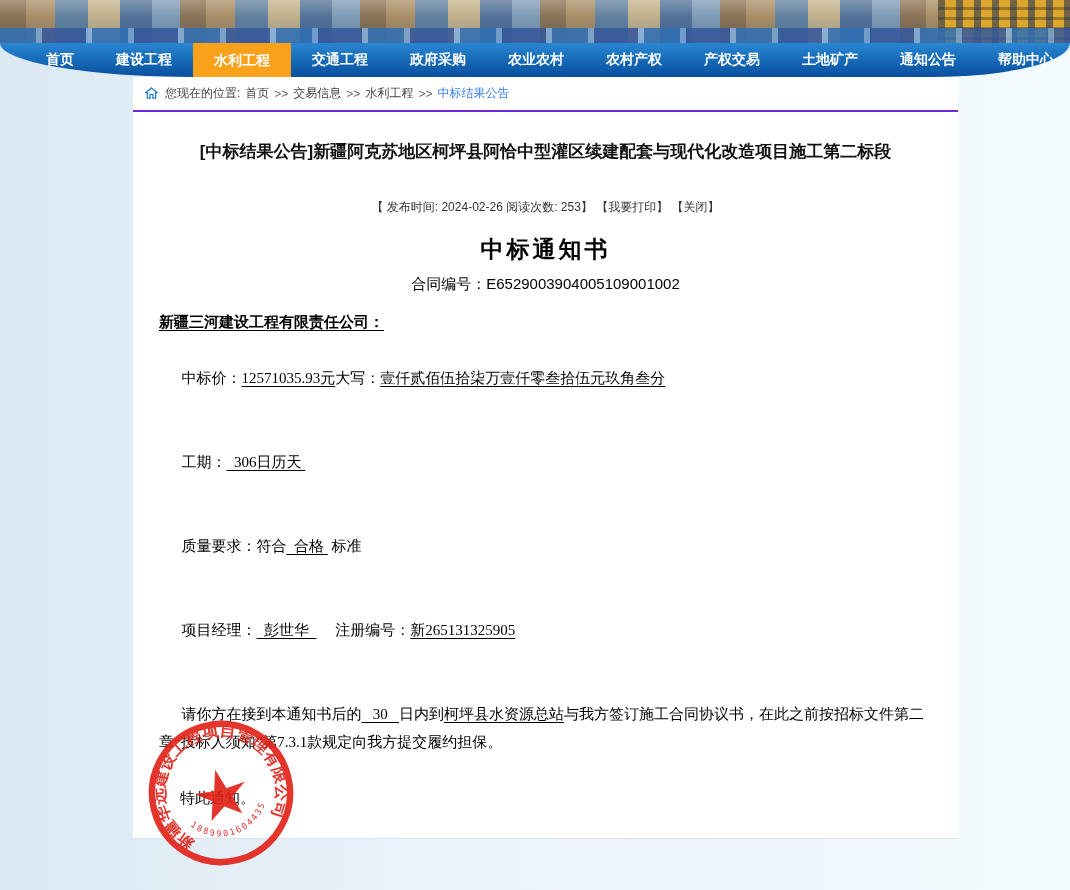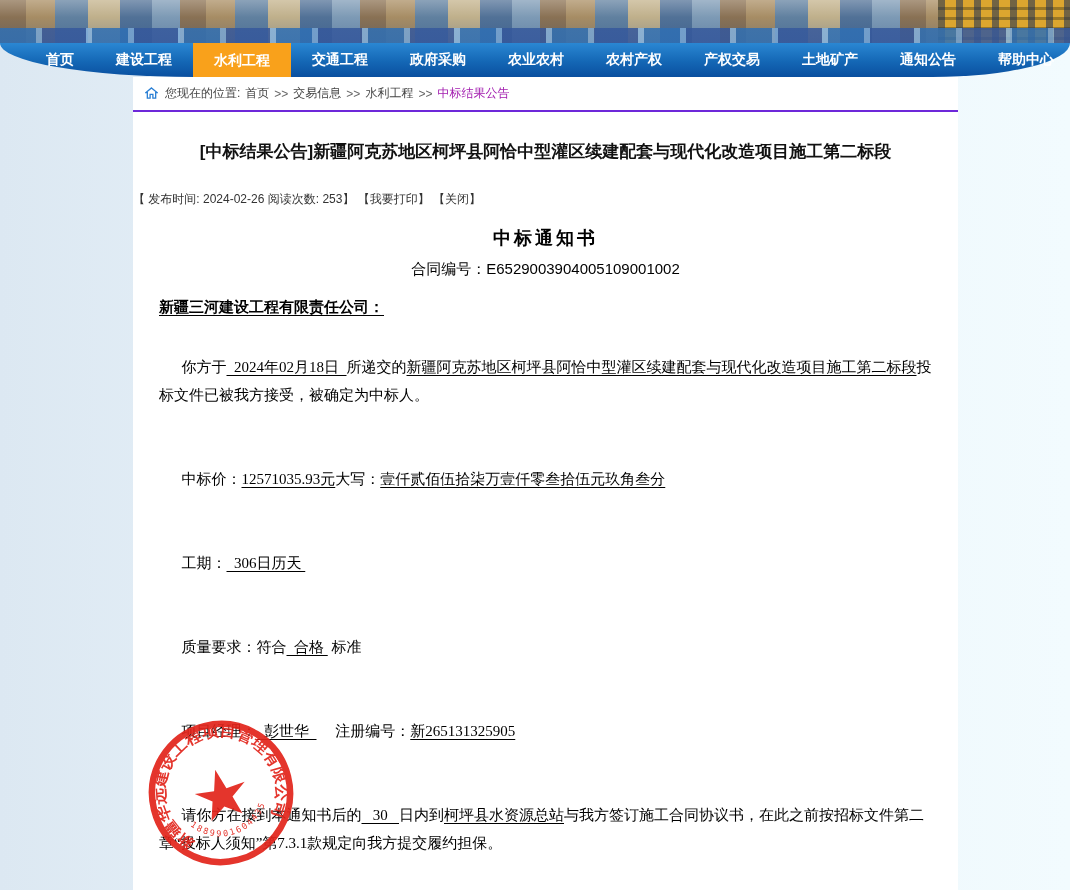--- a/index.html
+++ b/index.html
@@ -44,30 +44,30 @@
     margin-left:133px;width:825px;background:#fff;box-sizing:border-box;
     border-bottom:1px solid #dde2e8;min-height:735px;padding-bottom:26px;
     position:relative;z-index:1;
   }
   .breadcrumb{
     height:33px;display:flex;align-items:center;gap:5px;
     padding-left:12px;border-bottom:2px solid #6d28d9;
     font-size:12px;color:#444;
   }
   .crumb-link{color:#444;text-decoration:none;cursor:pointer;}
-  .crumb-current{color:#a21caf;}
+  .crumb-current{color:#3b82f6;}
   .crumb-sep{color:#666;}
   .home-icon{display:inline-flex;margin-right:2px;}
   
   .art-title{font-size:17px;font-weight:bold;color:#111;text-align:center;padding-top:28px;}
-  .art-meta{font-size:12px;color:#333;margin-top:28px;}
+  .art-meta{font-size:12px;color:#333;text-align:center;margin-top:36px;}
   .art-meta span{cursor:default;}
   .art-meta .clickable{cursor:pointer;}
   .notice{font-family:"Liberation Serif","DejaVu Serif",serif;color:#000;padding:0 26px;}
-  .doc-title{font-size:18px;font-weight:bold;text-align:center;margin-top:18px;letter-spacing:3px;}
+  .doc-title{font-size:23px;font-weight:bold;text-align:center;margin-top:18px;letter-spacing:3px;}
   .contract{font-size:15px;font-weight:normal;text-align:center;margin-top:10px;font-family:"Liberation Sans",sans-serif;}
   .notice p{margin:0;font-size:15px;line-height:28px;white-space:pre-wrap;}
   .recipient{font-weight:bold;text-decoration:underline;text-underline-offset:3px;margin-top:14px !important;}
   .indent{text-indent:21px;}
   .u{text-decoration:underline;text-underline-offset:3px;}
   .mt4{margin-top:4px !important;}
   
   .seal{position:absolute;left:146px;top:718px;width:150px;height:150px;transform:rotate(-14deg);z-index:5;opacity:.92;pointer-events:none;}
 </style>
 </head>
@@ -121,23 +121,20 @@
 
   <div class="notice">
     <div class="doc-title">中标通知书</div>
 
     <div class="contract">
       <span>合同编号：</span><span>E6529003904005109001002</span>
     </div>
 
     <p class="recipient">新疆三河建设工程有限责任公司：</p>
 
-    <p class="indent mt4">
-      <span>你方于</span><span class="u">  2024年02月18日  </span><span>所递交的</span><span class="u">新疆阿克苏地区柯坪县阿恰中型灌区续建配套与现代化改造项目施工第二标段</span><span>投标文件已被我方接受，被确定为中标人。</span>
-    </p>
 
     <p class="indent">
       <span>中标价：</span><span class="u">12571035.93元</span><span>大写：</span><span class="u">壹仟贰佰伍拾柒万壹仟零叁拾伍元玖角叁分</span>
     </p>
 
     <p class="indent">
       <span>工期：</span><span class="u">  306日历天 </span>
     </p>
 
     <p class="indent">

